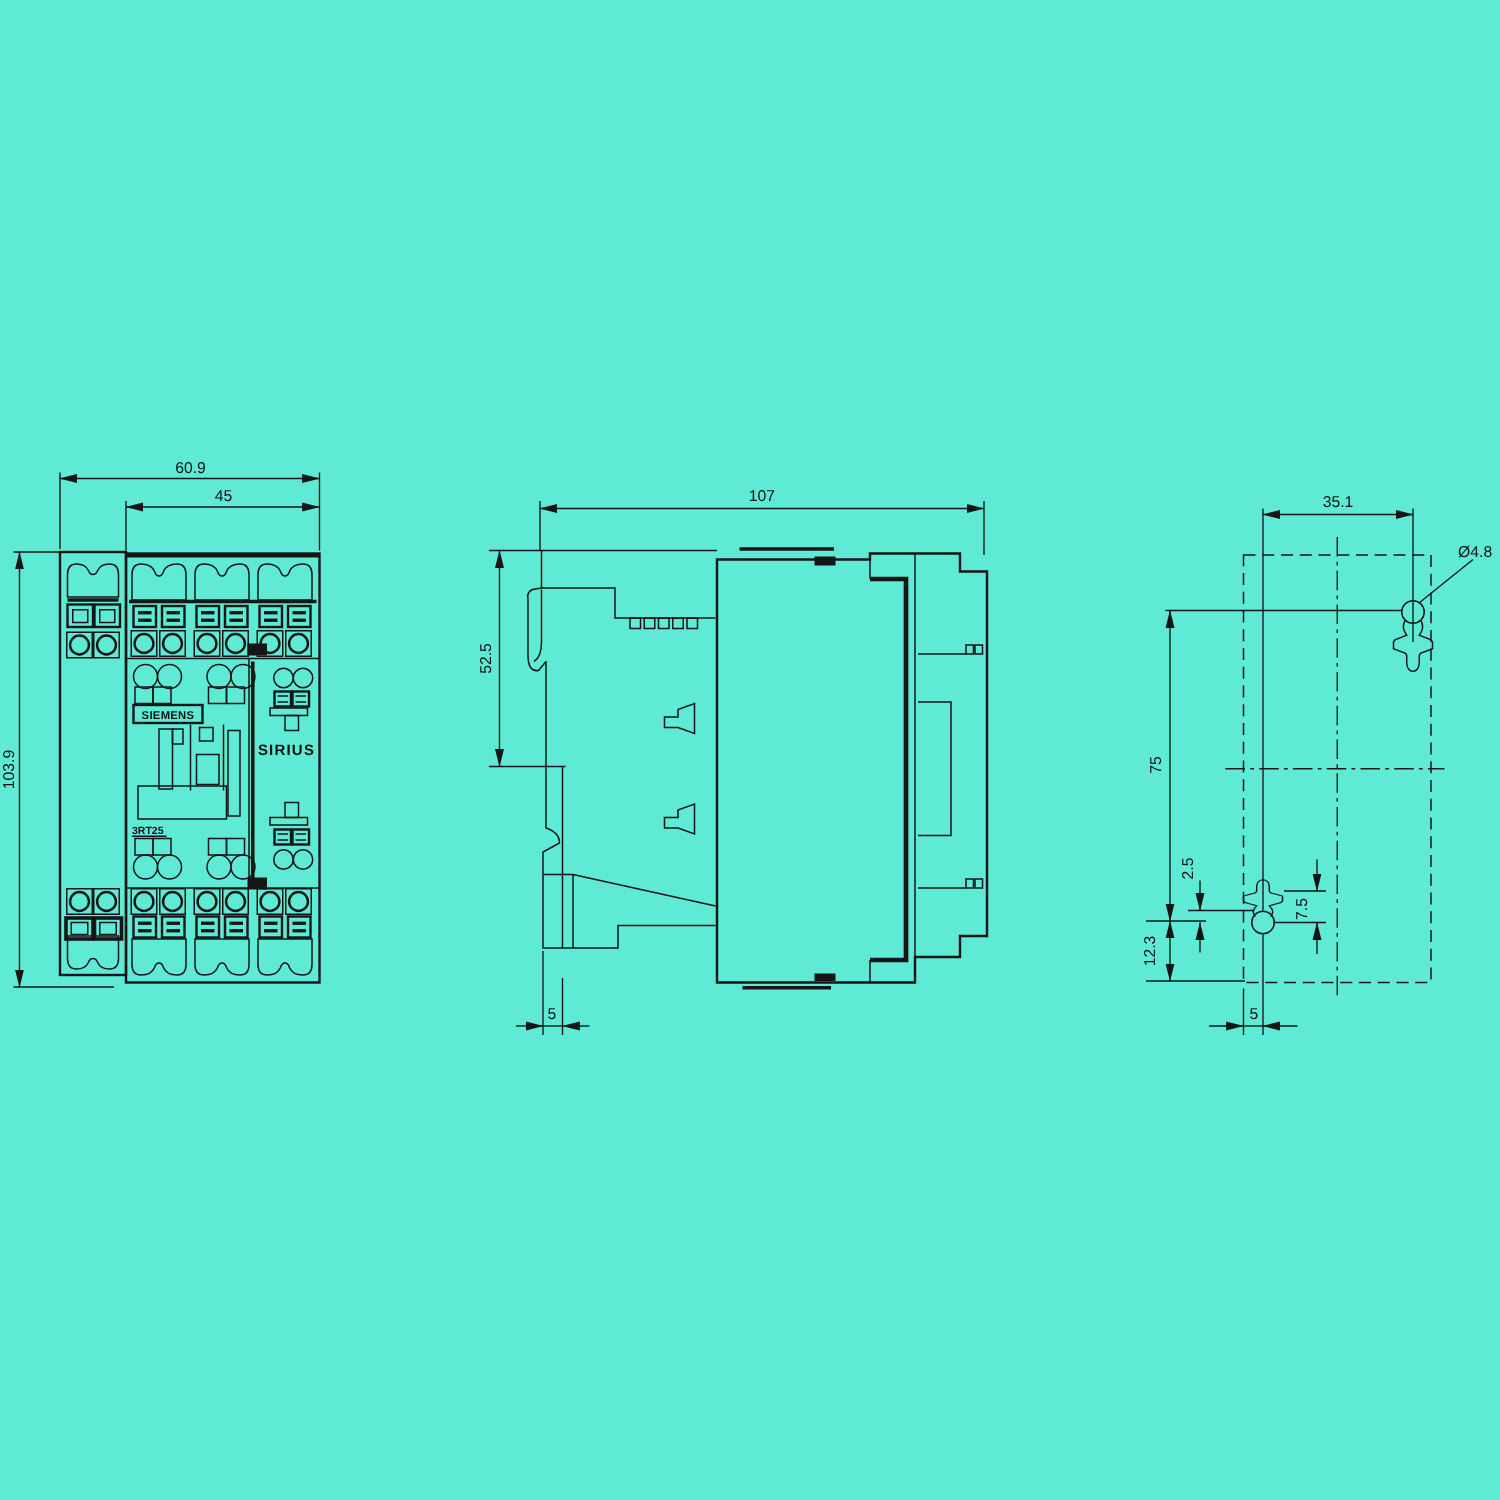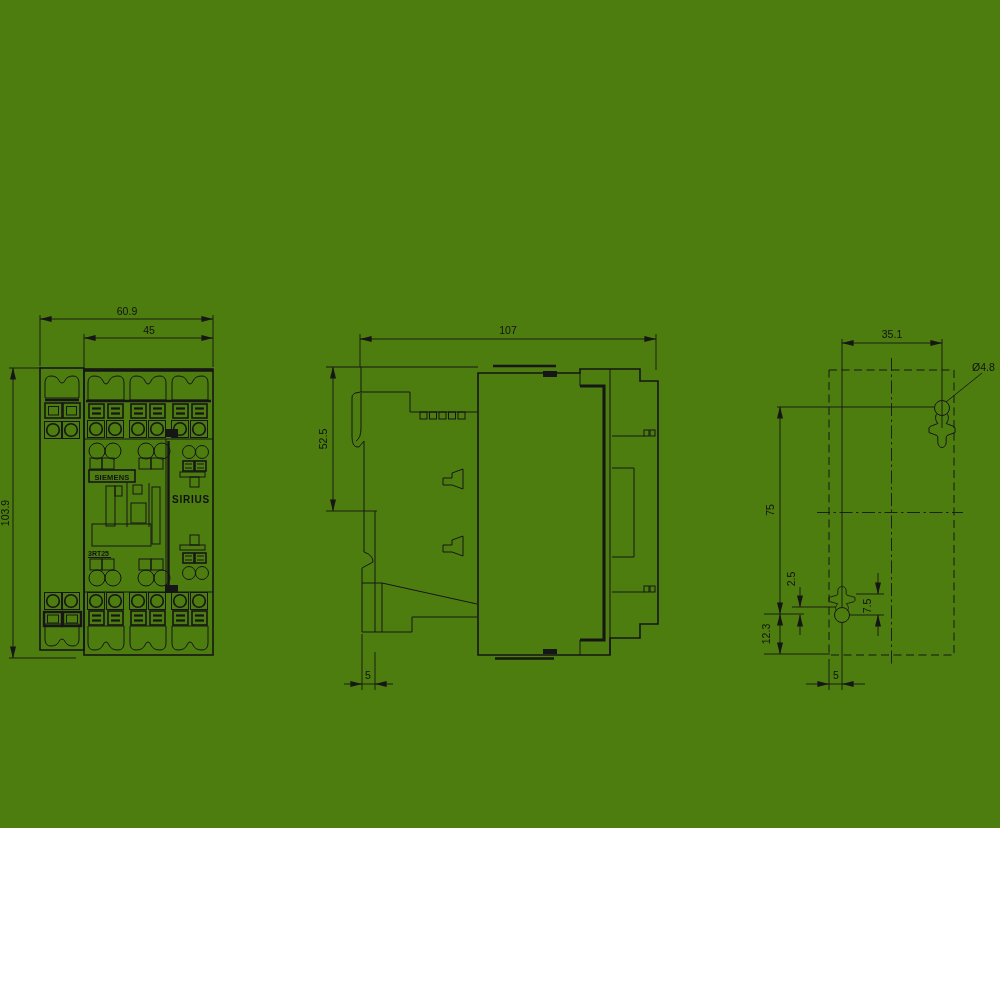--- a/index.html
+++ b/index.html
@@ -1,16 +1,16 @@
 <!DOCTYPE html>
 <html><head>
 <meta charset="utf-8">
 <style>
   html,body{margin:0;padding:0;background:#fff;}
-  .canvas{position:relative;width:1000px;height:828px;background:#4d7c0f;font-family:"Liberation Sans",sans-serif;}
+  .canvas{position:relative;width:1000px;height:1000px;background:#5eead4;font-family:"Liberation Sans",sans-serif;}
   svg{display:block}
   .ln{stroke:#161616;fill:none;stroke-width:1;}
   .ln16{stroke:#161616;fill:none;stroke-width:1.6;}
   .bold{stroke:#161616;fill:none;stroke-width:2.4;}
   .xbold{stroke:#161616;fill:none;stroke-width:3.1;}
   .blk{fill:#161616;stroke:none;}
   .dimln{stroke:#161616;fill:none;stroke-width:0.9;}
   .dash{stroke:#161616;fill:none;stroke-width:1;stroke-dasharray:8 4.5;}
   .cline{stroke:#161616;fill:none;stroke-width:0.9;stroke-dasharray:13 3.5 2.5 3.5;}
   text.dim{font-family:"Liberation Sans",sans-serif;font-size:10.5px;fill:#111;}

